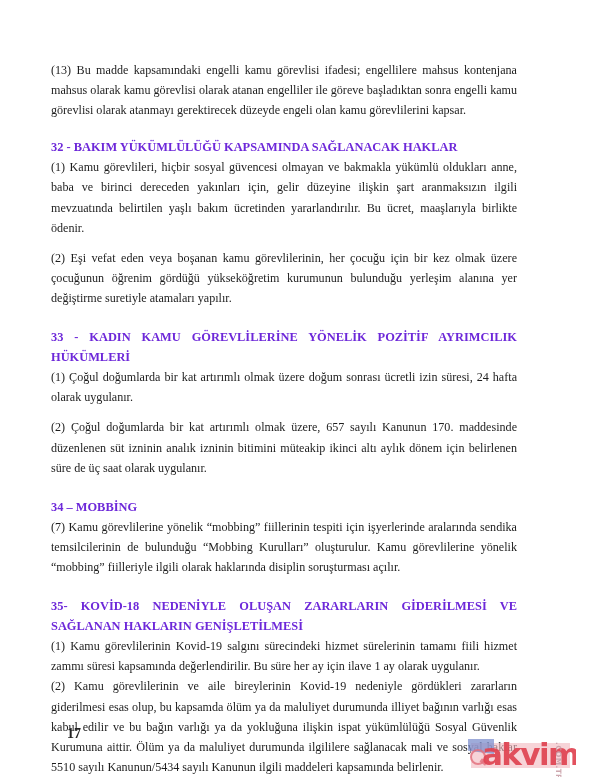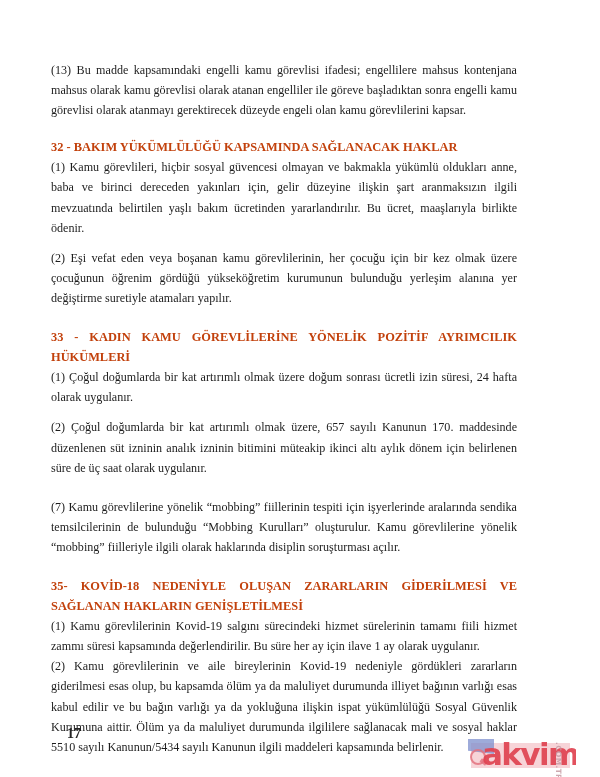--- a/index.html
+++ b/index.html
@@ -32,21 +32,21 @@
     line-height: 20.1px;
     color: #1d1d1d;
     text-indent: 0;
     hyphens: none;
   }
   h2.heading {
     margin: 0;
     font-size: 12.4px;
     line-height: 20.1px;
     font-weight: bold;
-    color: #c2410c;
+    color: #6d28d9;
     text-align: justify;
     text-justify: inter-word;
   }
   
   h2.heading.spread {
     text-align-last: left;
   }
   .gap-sm { height: 10px; }
   .gap-md { height: 17px; }
   .gap-lg { height: 19px; }
@@ -160,20 +160,21 @@
 
     <h2 class="heading spread">33 - KADIN KAMU GÖREVLİLERİNE YÖNELİK POZİTİF AYRIMCILIK HÜKÜMLERİ</h2>
     <p class="para">(1)   Çoğul doğumlarda bir kat artırımlı olmak üzere doğum sonrası ücretli izin süresi, 24 hafta olarak uygulanır.</p>
 
     <div class="gap-sm"></div>
 
     <p class="para">(2)   Çoğul doğumlarda bir kat artırımlı olmak üzere, 657 sayılı Kanunun 170. maddesinde düzenlenen süt izninin analık izninin bitimini müteakip ikinci altı aylık dönem için belirlenen süre de üç saat olarak uygulanır.</p>
 
     <div class="gap-lg"></div>
 
+    <h2 class="heading">34 – MOBBİNG</h2>
     <p class="para">(7) Kamu görevlilerine yönelik “mobbing” fiillerinin tespiti için işyerlerinde aralarında sendika temsilcilerinin de bulunduğu “Mobbing Kurulları” oluşturulur.  Kamu görevlilerine yönelik “mobbing” fiilleriyle ilgili olarak haklarında disiplin soruşturması açılır.</p>
 
     <div class="gap-lg"></div>
 
     <h2 class="heading spread">35- KOVİD-18 NEDENİYLE OLUŞAN ZARARLARIN GİDERİLMESİ VE SAĞLANAN HAKLARIN GENİŞLETİLMESİ</h2>
     <p class="para">(1) Kamu görevlilerinin Kovid-19 salgını sürecindeki hizmet sürelerinin tamamı fiili hizmet zammı süresi kapsamında değerlendirilir. Bu süre her ay için ilave 1 ay olarak uygulanır.</p>
     <p class="para">(2) Kamu görevlilerinin ve aile bireylerinin Kovid-19 nedeniyle gördükleri zararların giderilmesi esas olup, bu kapsamda ölüm ya da maluliyet durumunda illiyet bağının varlığı esas kabul edilir ve bu bağın varlığı ya da yokluğuna ilişkin ispat yükümlülüğü Sosyal Güvenlik Kurumuna aittir. Ölüm ya da maluliyet durumunda ilgililere sağlanacak mali ve sosyal haklar 5510 sayılı Kanunun/5434 sayılı Kanunun ilgili maddeleri kapsamında belirlenir.</p>
 
   </div>
 

